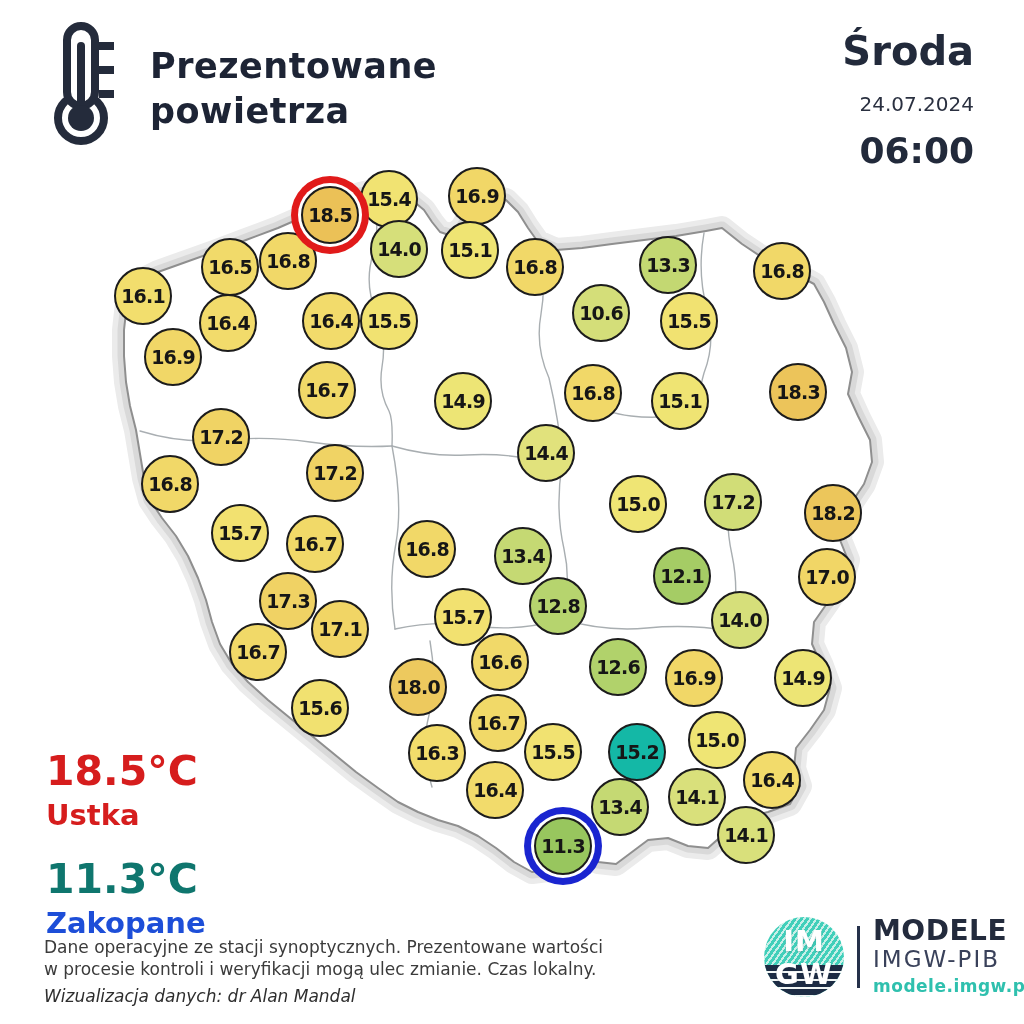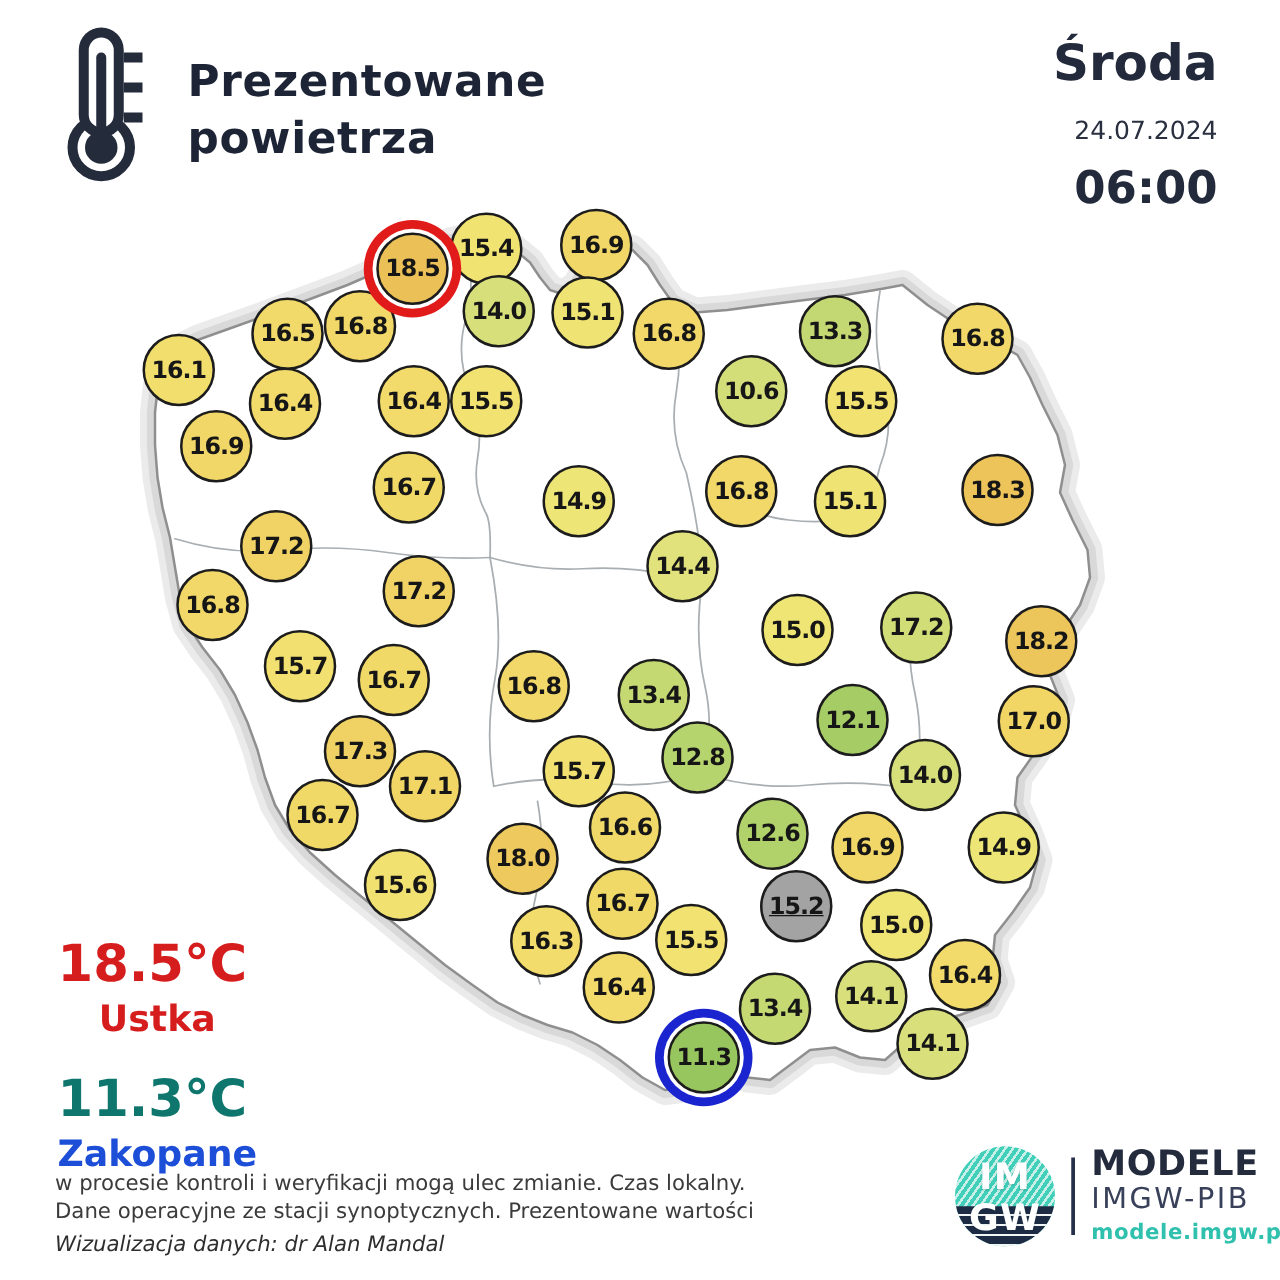--- a/index.html
+++ b/index.html
@@ -121,21 +121,21 @@
       <div class="station" style="left: 500px; top: 662px; background: rgb(241, 217, 105);">16.6</div>
       <div class="station" style="left: 618px; top: 667px; background: rgb(177, 210, 107); text-align: right;">12.6</div>
       <div class="station" style="left: 694px; top: 678px; background: rgb(241, 215, 103);">16.9</div>
       <div class="station" style="left: 803px; top: 678px; background: rgb(237, 229, 117);">14.9</div>
       <div class="station" style="left: 418px; top: 687px; background: rgb(237, 201, 94);">18.0</div>
       <div class="station" style="left: 320px; top: 708px; background: rgb(241, 225, 112);">15.6</div>
       <div class="station" style="left: 717px; top: 740px; background: rgb(239, 229, 116);">15.0</div>
       <div class="station" style="left: 437px; top: 753px; background: rgb(242, 220, 107);">16.3</div>
       <div class="station" style="left: 553px; top: 752px; background: rgb(241, 226, 113);">15.5</div>
       <div class="station" style="left: 498px; top: 723px; background: rgb(241, 217, 104);">16.7</div>
-      <div class="station" style="left: 637px; top: 725px; background: #a3a3a3; text-decoration: underline;">15.2</div>
+      <div class="station" style="left: 637px; top: 752px; background: #14b8a6;">15.2</div>
       <div class="station" style="left: 495px; top: 790px; background: rgb(242, 219, 107);">16.4</div>
       <div class="station" style="left: 772px; top: 780px; background: rgb(242, 219, 107);">16.4</div>
       <div class="station" style="left: 697px; top: 797px; background: rgb(217, 224, 123);">14.1</div>
       <div class="station" style="left: 620px; top: 807px; background: rgb(197, 217, 115);">13.4</div>
       <div class="station" style="left: 746px; top: 835px; background: rgb(217, 224, 123);">14.1</div>
       <div class="station" style="left: 330px; top: 215px; background: rgb(235, 193, 87); box-shadow: rgb(255, 255, 255) 0px 0px 0px 3px, rgb(225, 26, 26) 0px 0px 0px 10px; z-index: 5;">18.5</div>
       <div class="station" style="left: 563px; top: 846px; background: rgb(152, 198, 94); box-shadow: rgb(255, 255, 255) 0px 0px 0px 3px, rgb(26, 37, 208) 0px 0px 0px 10px; z-index: 5;">11.3</div>
     </div>
 
   <svg class="thermo-icon" viewBox="0 0 70 128" aria-hidden="true">
@@ -153,31 +153,31 @@
   </div>
   <div class="date-block">
     <div class="date-day">Środa</div>
     <div class="date-date">24.07.2024</div>
     <div class="date-time">06:00</div>
   </div>
 
   <div class="extremes">
     <div class="extreme-block">
       <div class="extreme-value" style="color: rgb(214, 29, 29);">18.5°C</div>
-      <div class="extreme-station" style="color: rgb(214, 29, 29); text-align: center;">Ustka</div>
+      <div class="extreme-station" style="color: rgb(214, 29, 29);">Ustka</div>
     </div>
     <div class="extreme-block">
       <div class="extreme-value" style="color: #0f766e;">11.3°C</div>
       <div class="extreme-station" style="color: #1d4ed8;">Zakopane</div>
     </div>
   </div>
 
   <div class="disclaimer">
+    <div>Dane operacyjne ze stacji synoptycznych. Prezentowane wartości</div>
     <div>w procesie kontroli i weryfikacji mogą ulec zmianie. Czas lokalny.</div>
-    <div>Dane operacyjne ze stacji synoptycznych. Prezentowane wartości</div>
     <div class="credit">Wizualizacja danych: dr Alan Mandal</div>
   </div>
 
   <div class="logo">
     <div class="logo-circle">
       <div class="logo-circle-bottom"></div>
       <div class="logo-im">IM</div>
       <div class="logo-gw">GW</div>
     </div>
     <div class="logo-divider"></div>

